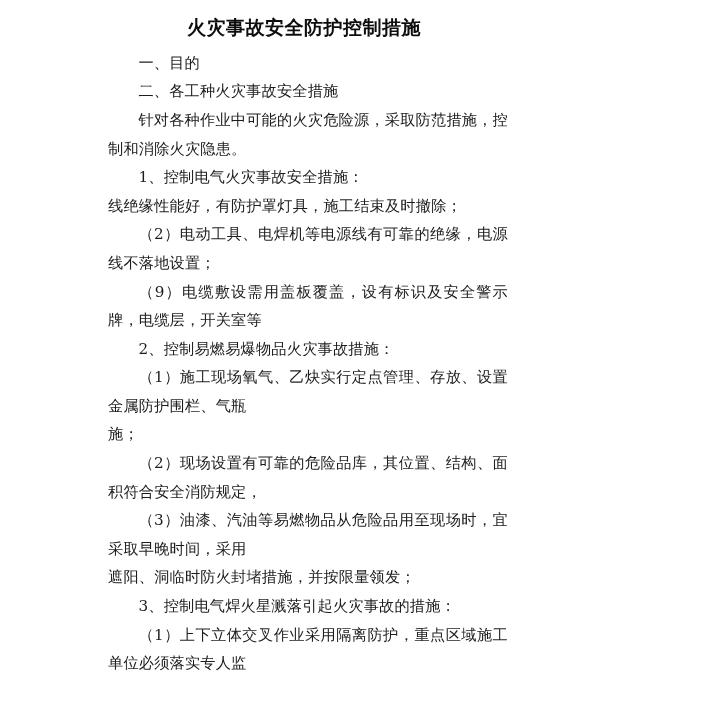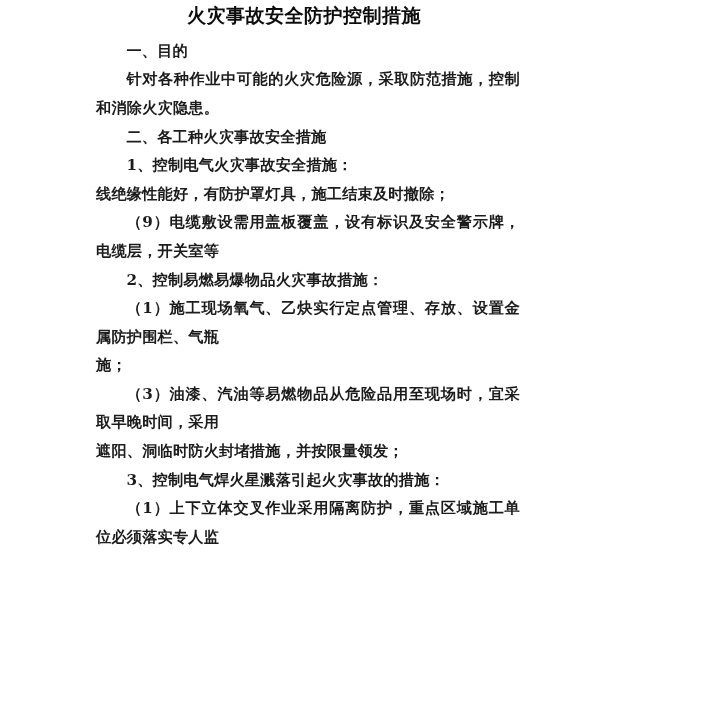--- a/index.html
+++ b/index.html
@@ -15,21 +15,21 @@
     font-family: "DejaVu Serif", "Liberation Serif", serif;
     color: #1a1a1a;
     -webkit-font-smoothing: antialiased;
   }
   #page {
     position: relative;
     width: 608px;
     height: 720px;
     background: #ffffff;
     box-sizing: border-box;
-    padding: 0;
+    padding: 12px;
   }
   .doc-title {
     font-size: 19px;
     font-weight: bold;
     text-align: center;
     letter-spacing: 0.5px;
     margin: 0;
     padding: 4px 0 9px 0;
     line-height: 1.25;
     color: #0d0d0d;
@@ -40,48 +40,49 @@
   }
   .line {
     font-size: 15.2px;
     line-height: 28.6px;
     letter-spacing: 0.2px;
     text-align: justify;
     text-justify: inter-ideograph;
     white-space: pre-wrap;
     color: #1c1c1c;
     margin: 0;
-    font-weight: bold;
   }
   
   .indent {
     text-indent: 2em;
   }
   
   .flush {
     text-indent: 0;
   }
 </style>
 </head>
 <body>
 
 <div id="page">
 
   <h1 class="doc-title">火灾事故安全防护控制措施</h1>
 
   <div class="body-block">
 
   <p class="line indent">一、目的</p>
+      <p class="line indent">二、各工种火灾事故安全措施</p>
       <p class="line indent">针对各种作业中可能的火灾危险源，采取防范措施，控制和消除火灾隐患。</p>
-      <p class="line indent">二、各工种火灾事故安全措施</p>
       <p class="line indent">1、控制电气火灾事故安全措施：</p>
       <p class="line flush">线绝缘性能好，有防护罩灯具，施工结束及时撤除；</p>
+      <p class="line indent">（2）电动工具、电焊机等电源线有可靠的绝缘，电源线不落地设置；</p>
       <p class="line indent">（9）电缆敷设需用盖板覆盖，设有标识及安全警示牌，电缆层，开关室等</p>
       <p class="line indent">2、控制易燃易爆物品火灾事故措施：</p>
       <p class="line indent">（1）施工现场氧气、乙炔实行定点管理、存放、设置金属防护围栏、气瓶</p>
       <p class="line flush">施；</p>
+      <p class="line indent">（2）现场设置有可靠的危险品库，其位置、结构、面积符合安全消防规定，</p>
       <p class="line indent">（3）油漆、汽油等易燃物品从危险品用至现场时，宜采取早晚时间，采用</p>
       <p class="line flush">遮阳、洞临时防火封堵措施，并按限量领发；</p>
       <p class="line indent">3、控制电气焊火星溅落引起火灾事故的措施：</p>
       <p class="line indent">（1）上下立体交叉作业采用隔离防护，重点区域施工单位必须落实专人监</p>
     </div>
 
 </div>
 
 </body></html>

